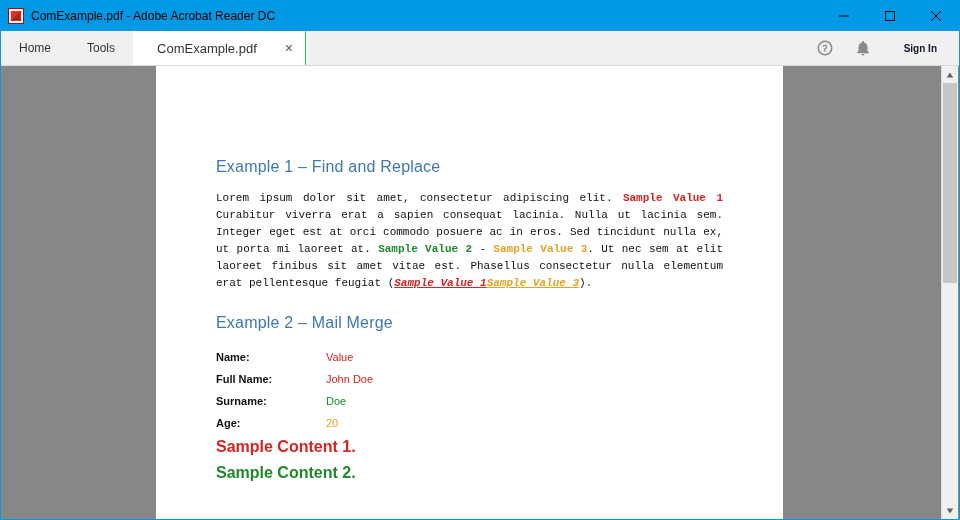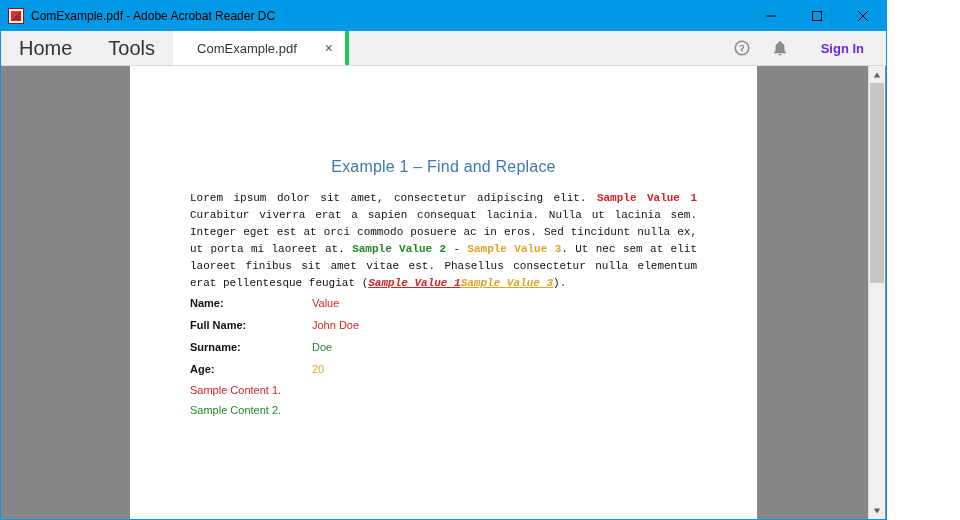--- a/index.html
+++ b/index.html
@@ -1,56 +1,56 @@
 <!DOCTYPE html>
 <html><head>
 <meta charset="utf-8">
 <style>
   * { box-sizing: border-box; margin: 0; padding: 0; }
   html, body { width: 960px; height: 520px; font-family: "Segoe UI", Arial, sans-serif; overflow: hidden; }
-  .window { width: 887px; height: 520px; border: 1px solid #0099e5; background: #fff; display: flex; flex-direction: column; }
+  .window { width: 960px; height: 520px; border: 1px solid #0099e5; background: #fff; display: flex; flex-direction: column; }
   .titlebar { height: 30px; background: #0099e5; display: flex; align-items: center; color: #000; }
   .titlebar .app-icon { width: 16px; height: 16px; margin: 0 7px; background: #fff; border: 1px solid #b00; position: relative; }
   .titlebar .app-icon::after { content:""; position:absolute; inset:2px; background: linear-gradient(135deg,#e0312c 50%,#b3241f 50%); }
   .titlebar .title { font-size: 12px; color: #000; flex: 0 0 auto; }
   .titlebar .spacer { flex: 1; }
   .titlebar .winbtn { width: 46px; height: 30px; display:flex; align-items:center; justify-content:center; color:#000; }
   .titlebar .winbtn svg { width: 10px; height: 10px; stroke: #000; stroke-width: 1; fill: none; }
   .toolbar { height: 35px; background: #f0f0f0; border-bottom: 1px solid #d9d9d9; display:flex; align-items:stretch; }
-  .toolbar .navbtn { padding: 8px 18px; display:flex; align-items:center; font-size: 20px; color:#333; }
-  .toolbar .tab { background:#fff; border-right:4px solid #22c55e; display:flex; align-items:center; padding: 0 12px 0 24px; font-size: 13px; color:#333; gap: 28px; }
+  .toolbar .navbtn { padding: 8px 18px; display:flex; align-items:center; font-size: 12px; color:#333; }
+  .toolbar .tab { background:#fff; border-right:1px solid #22c55e; display:flex; align-items:center; padding: 0 12px 0 24px; font-size: 13px; color:#333; gap: 28px; }
   .toolbar .tab .close { font-size: 14px; color:#555; line-height:1; }
   .toolbar .tspacer { flex:1; }
   .toolbar .ticon { width: 38px; display:flex; align-items:center; justify-content:center; color:#777; }
   .toolbar .ticon svg { width:18px; height:18px; fill:#8a8a8a; }
-  .toolbar .signin { padding: 0 22px; display:flex; align-items:center; font-size: 13px; font-weight:600; color:#6d28d9; }
+  .toolbar .signin { padding: 0 22px; display:flex; align-items:center; font-size: 10px; font-weight:600; color:#0f172a; }
   .workarea { flex:1; display:flex; background:#878787; position:relative; }
   .leftgutter { width: 155px; background:#878787; }
   .page { flex:0 0 627px; background:#fff; overflow:hidden; padding: 92px 60px 0 60px; }
   .rightgutter { width: 155px; background:#878787; }
   .scrollbar { position:absolute; right:1px; top:0; bottom:0; width:17px; background:#f0f0f0; border-left:1px solid #dcdcdc; display:flex; flex-direction:column; }
   .scrollbar .sbtn { height:17px; display:flex; align-items:center; justify-content:center; }
   .scrollbar .sbtn svg { width:8px; height:8px; fill:#606060; }
   .scrollbar .track { flex:1; position:relative; }
   .scrollbar .thumb { position:absolute; left:1px; right:1px; top:0; height:200px; background:#c6c6c6; }
   
-  .h { text-align:center; font-size:16px; font-weight:400; color:#3f77b5; margin: 0 0 14px 0; letter-spacing:0.2px; }
+  .h { text-align:left; font-size:16px; font-weight:400; color:#3f77b5; margin: 0 0 14px 0; letter-spacing:0.2px; }
   .h2 { margin-top: 22px; margin-bottom: 14px; }
   .para { font-size:11px; line-height:1.55; color:#111; text-align:justify;font-family:Liberation Mono, monospace; }
   .b { font-weight:700; }
   .red { color:#d62423; }
   .green { color:#1f8a2a; }
   .orange { color:#e1a423; }
   .redlink { color:#d62423; text-decoration:underline; font-style:italic; font-weight:700; }
   .orangelink { color:#e1a423; text-decoration:underline; font-style:italic; font-weight:700; }
   .fields { font-size:11px; }
-  .row { display:flex; padding: 5px 0; gap: 12px; }
+  .row { display:flex; padding: 5px 0; }
   .row .lab { width: 110px; font-weight:700; color:#111; }
   .row .val { }
-  .content-line { font-size:11px; font-weight:400; padding: 4px 0; }
+  .content-line { font-size:16px; font-weight:700; padding: 4px 0; }
 </style>
 </head>
 <body>
 
 <div class="window">
 
   <div class="titlebar">
     <div class="app-icon"></div>
     <div class="title">ComExample.pdf - Adobe Acrobat Reader DC</div>
     <div class="spacer"></div>
@@ -95,20 +95,21 @@
 
   <div class="workarea">
     <div class="leftgutter"></div>
 
     <div class="page">
       <div class="h">Example 1 – Find and Replace</div>
       <p class="para">
         <span>Lorem ipsum dolor sit amet, consectetur adipiscing elit. </span><span class="b red">Sample Value 1</span><span> Curabitur viverra erat a sapien consequat lacinia. Nulla ut lacinia sem. Integer eget est at orci commodo posuere ac in eros. Sed tincidunt nulla ex, ut porta mi laoreet at. </span><span class="b green">Sample Value 2</span><span> - </span><span class="b orange">Sample Value 3</span><span>. Ut nec sem at elit laoreet finibus sit amet vitae est. Phasellus consectetur nulla elementum erat pellentesque feugiat (</span><span class="redlink">Sample Value 1</span><span class="orangelink">Sample Value 3</span><span>).</span>
       </p>
 
+      <div class="h h2">Example 2 – Mail Merge</div>
       <div class="fields" id="fields">
           <div class="row">
             <div class="lab">Name:</div>
             <div class="val red">Value</div>
           </div>
           <div class="row">
             <div class="lab">Full Name:</div>
             <div class="val red">John Doe</div>
           </div>
           <div class="row">

